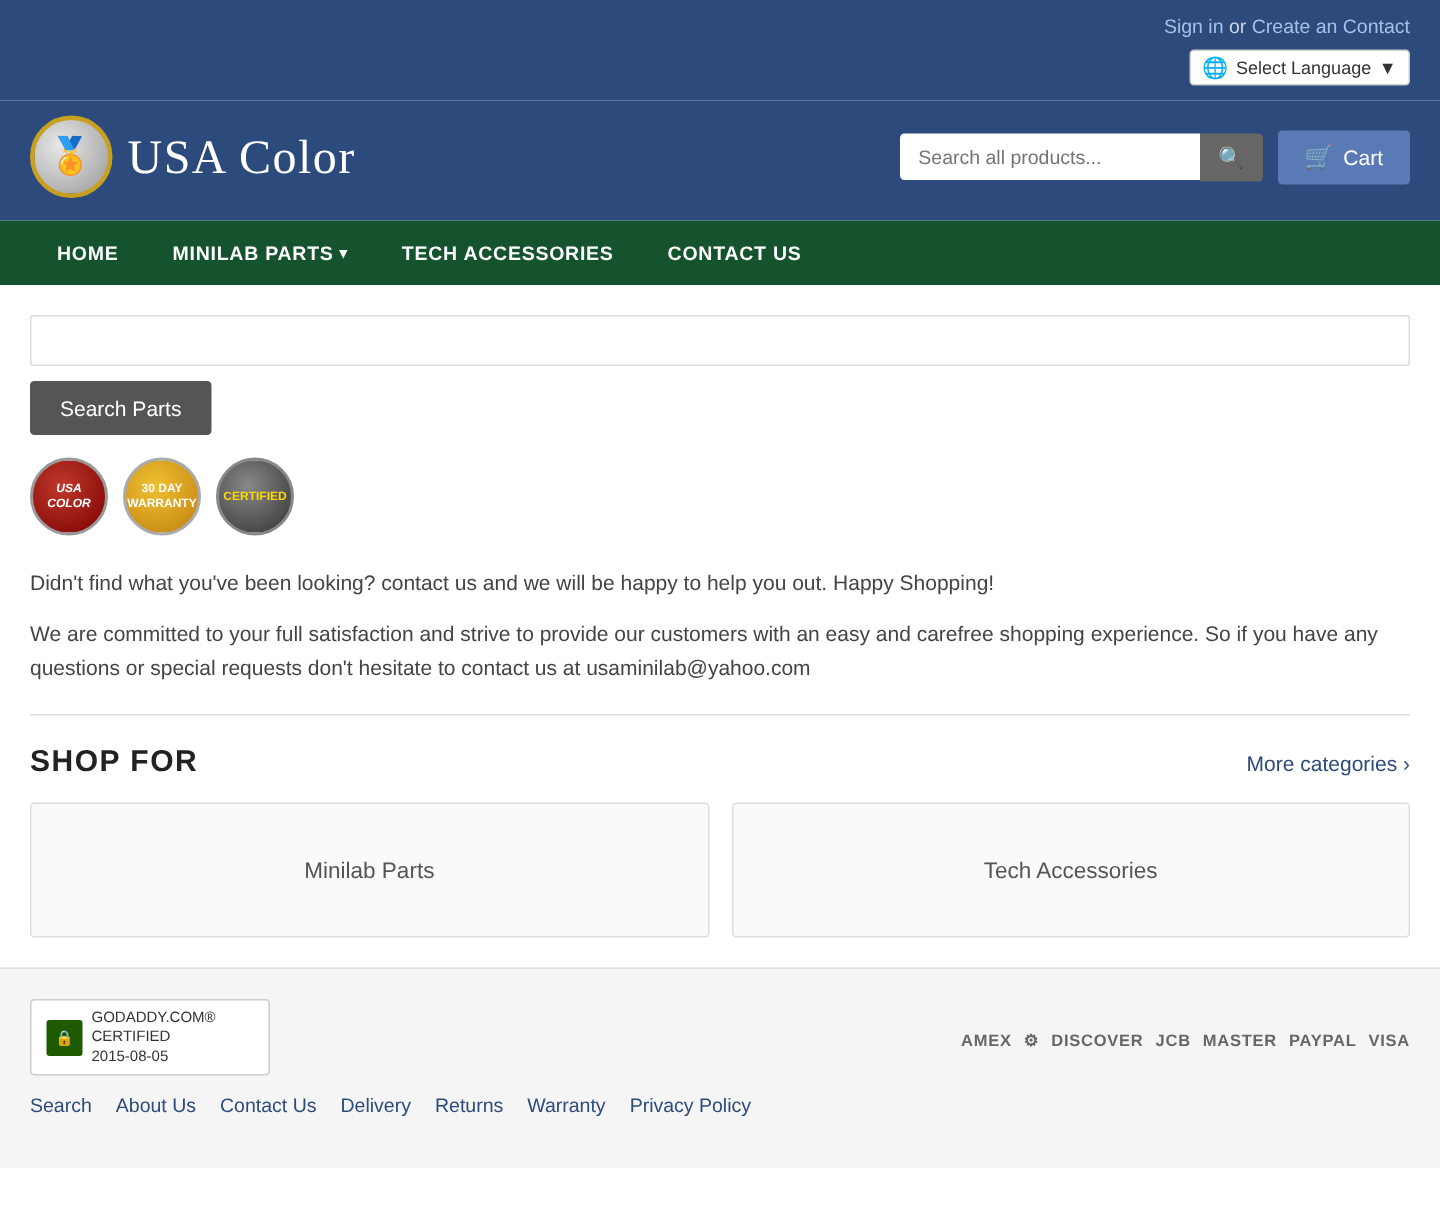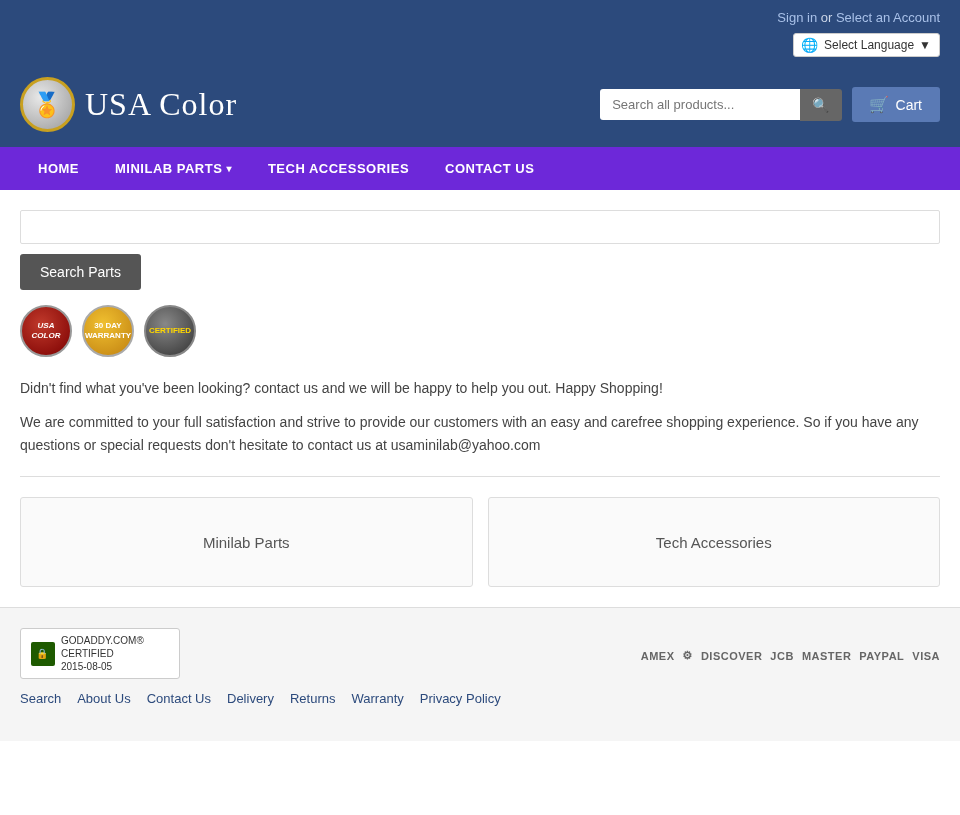--- a/index.html
+++ b/index.html
@@ -108,21 +108,21 @@
       cursor: pointer;
       font-size: 14px;
       display: flex;
       align-items: center;
       gap: 6px;
     }
     .cart-icon-sym { font-size: 16px; }
 
     
     .nav-bar {
-      background: #6d28d9;
+      background: #14532d;
       padding: 0 20px;
       display: flex;
       align-items: center;
     }
     .nav-item {
       color: #fff;
       text-decoration: none;
       padding: 14px 18px;
       font-size: 13px;
       font-weight: bold;
@@ -322,21 +322,21 @@
   </style>
 </head>
 <body>
 
 <div class="top-bar">
   <div></div>
   <div class="top-bar-right">
     <div class="top-auth">
       <a href="#">Sign in</a>
       <span>or</span>
-      <a href="#">Select an Account</a>
+      <a href="#">Create an Contact</a>
     </div>
     <div class="lang-selector">
       <span class="lang-flag">🌐</span>
       <span>Select Language</span>
       <span>▼</span>
     </div>
   </div>
 </div>
 
 <div class="header-main">
@@ -382,20 +382,24 @@
     <div class="badge-circle badge-dark">
       <span>CERTIFIED</span>
     </div>
   </div>
 
   <p class="desc-text">Didn't find what you've been looking? contact us and we will be happy to help you out. Happy Shopping!</p>
   <p class="desc-text">We are committed to your full satisfaction and strive to provide our customers with an easy and carefree shopping experience. So if you have any questions or special requests don't hesitate to contact us at usaminilab@yahoo.com</p>
 
   <hr class="divider">
 
+  <div class="shop-for-header">
+    <span class="shop-for-title">SHOP FOR</span>
+    <a href="#" class="more-categories">More categories ›</a>
+  </div>
   <div class="shop-cards">
     <div class="shop-card">
       <span>Minilab Parts</span>
     </div>
     <div class="shop-card">
       <span>Tech Accessories</span>
     </div>
   </div>
 
 </div>

